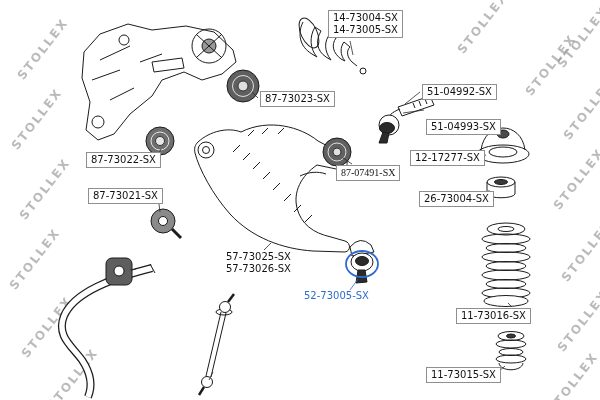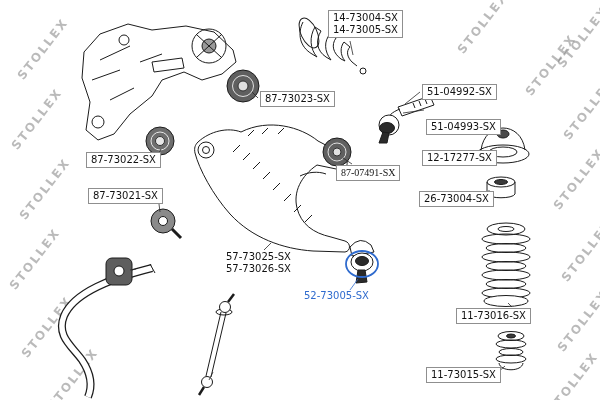--- a/index.html
+++ b/index.html
@@ -198,21 +198,21 @@
 
   <div class="label" style="left:422px; top:84px;">51-04992-SX</div>
   <div class="label" style="left:426px; top:103px;margin-top:16px;">51-04993-SX</div>
 
   <div class="label" style="left:86px; top:152px;">87-73022-SX</div>
 
   <div class="label" style="left:88px; top:188px;">87-73021-SX</div>
 
   <div class="label" style="left:336px; top:165px;font-family:Liberation Serif, serif;">87-07491-SX</div>
 
-  <div class="label" style="left:410px; top:150px;margin-left:12px;">12-17277-SX</div>
+  <div class="label" style="left:410px; top:150px;">12-17277-SX</div>
 
   <div class="label" style="left:419px; top:191px;">26-73004-SX</div>
 
   <div class="label plain" style="left:226px; top:251px;">
     <div>57-73025-SX</div>
     <div>57-73026-SX</div>
   </div>
 
   <div class="label highlight" style="left:304px; top:290px;">52-73005-SX</div>
 

